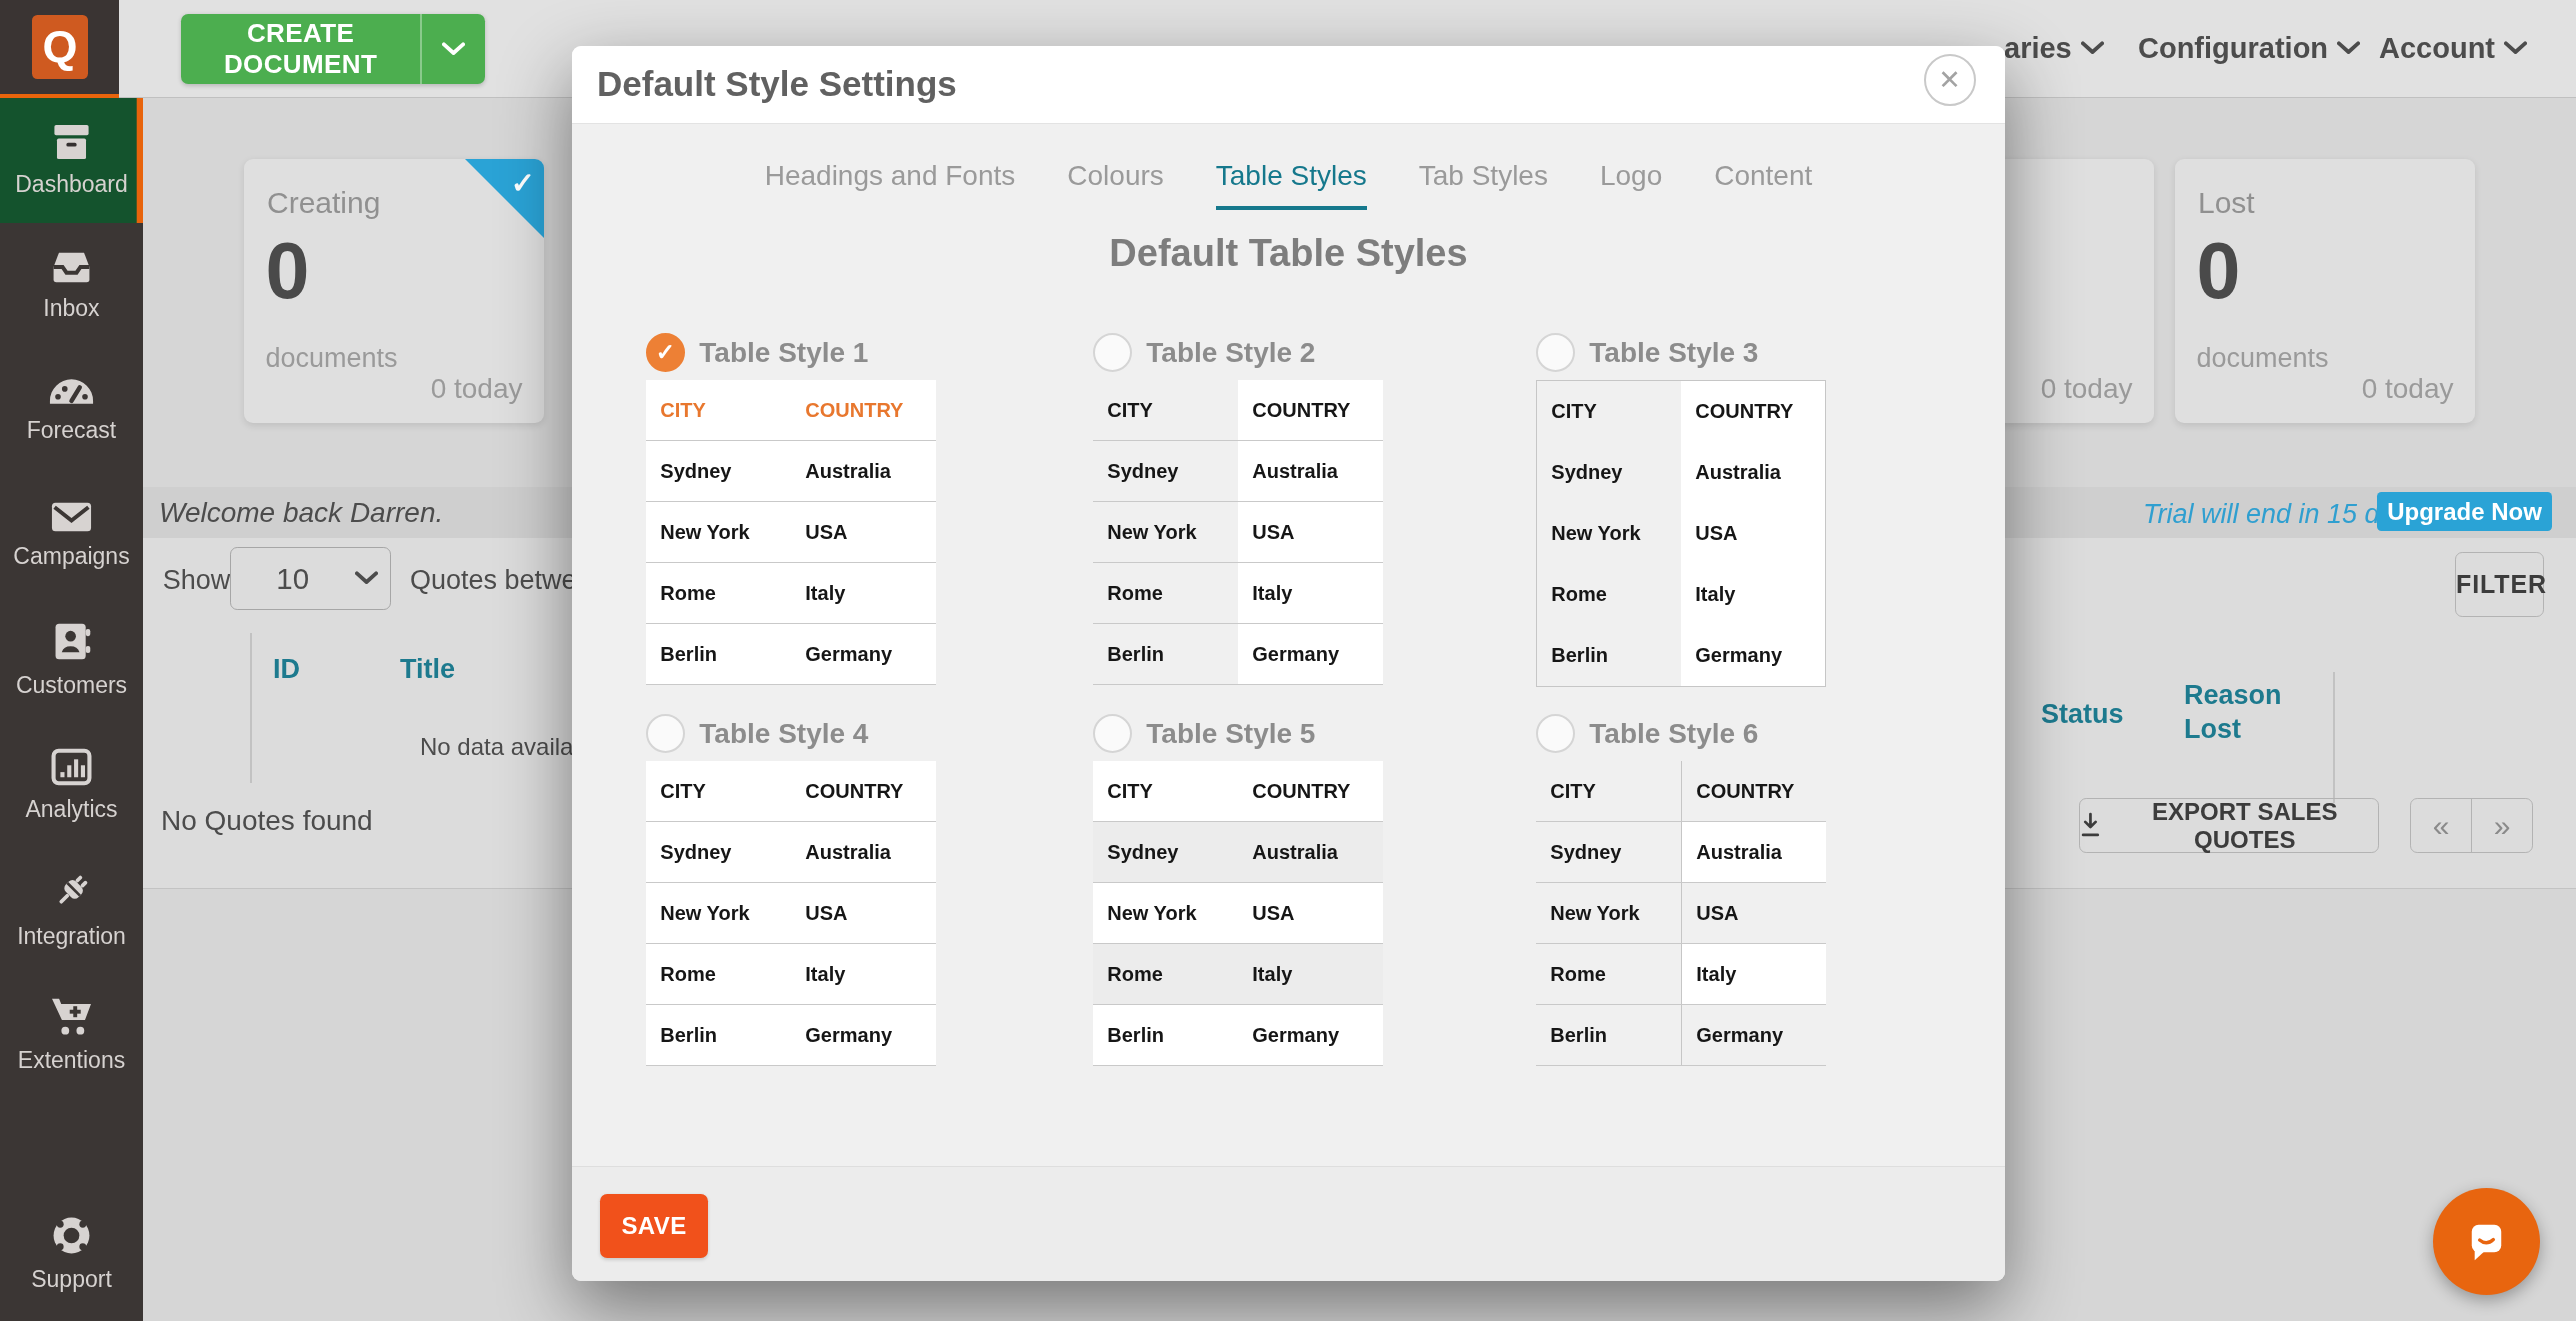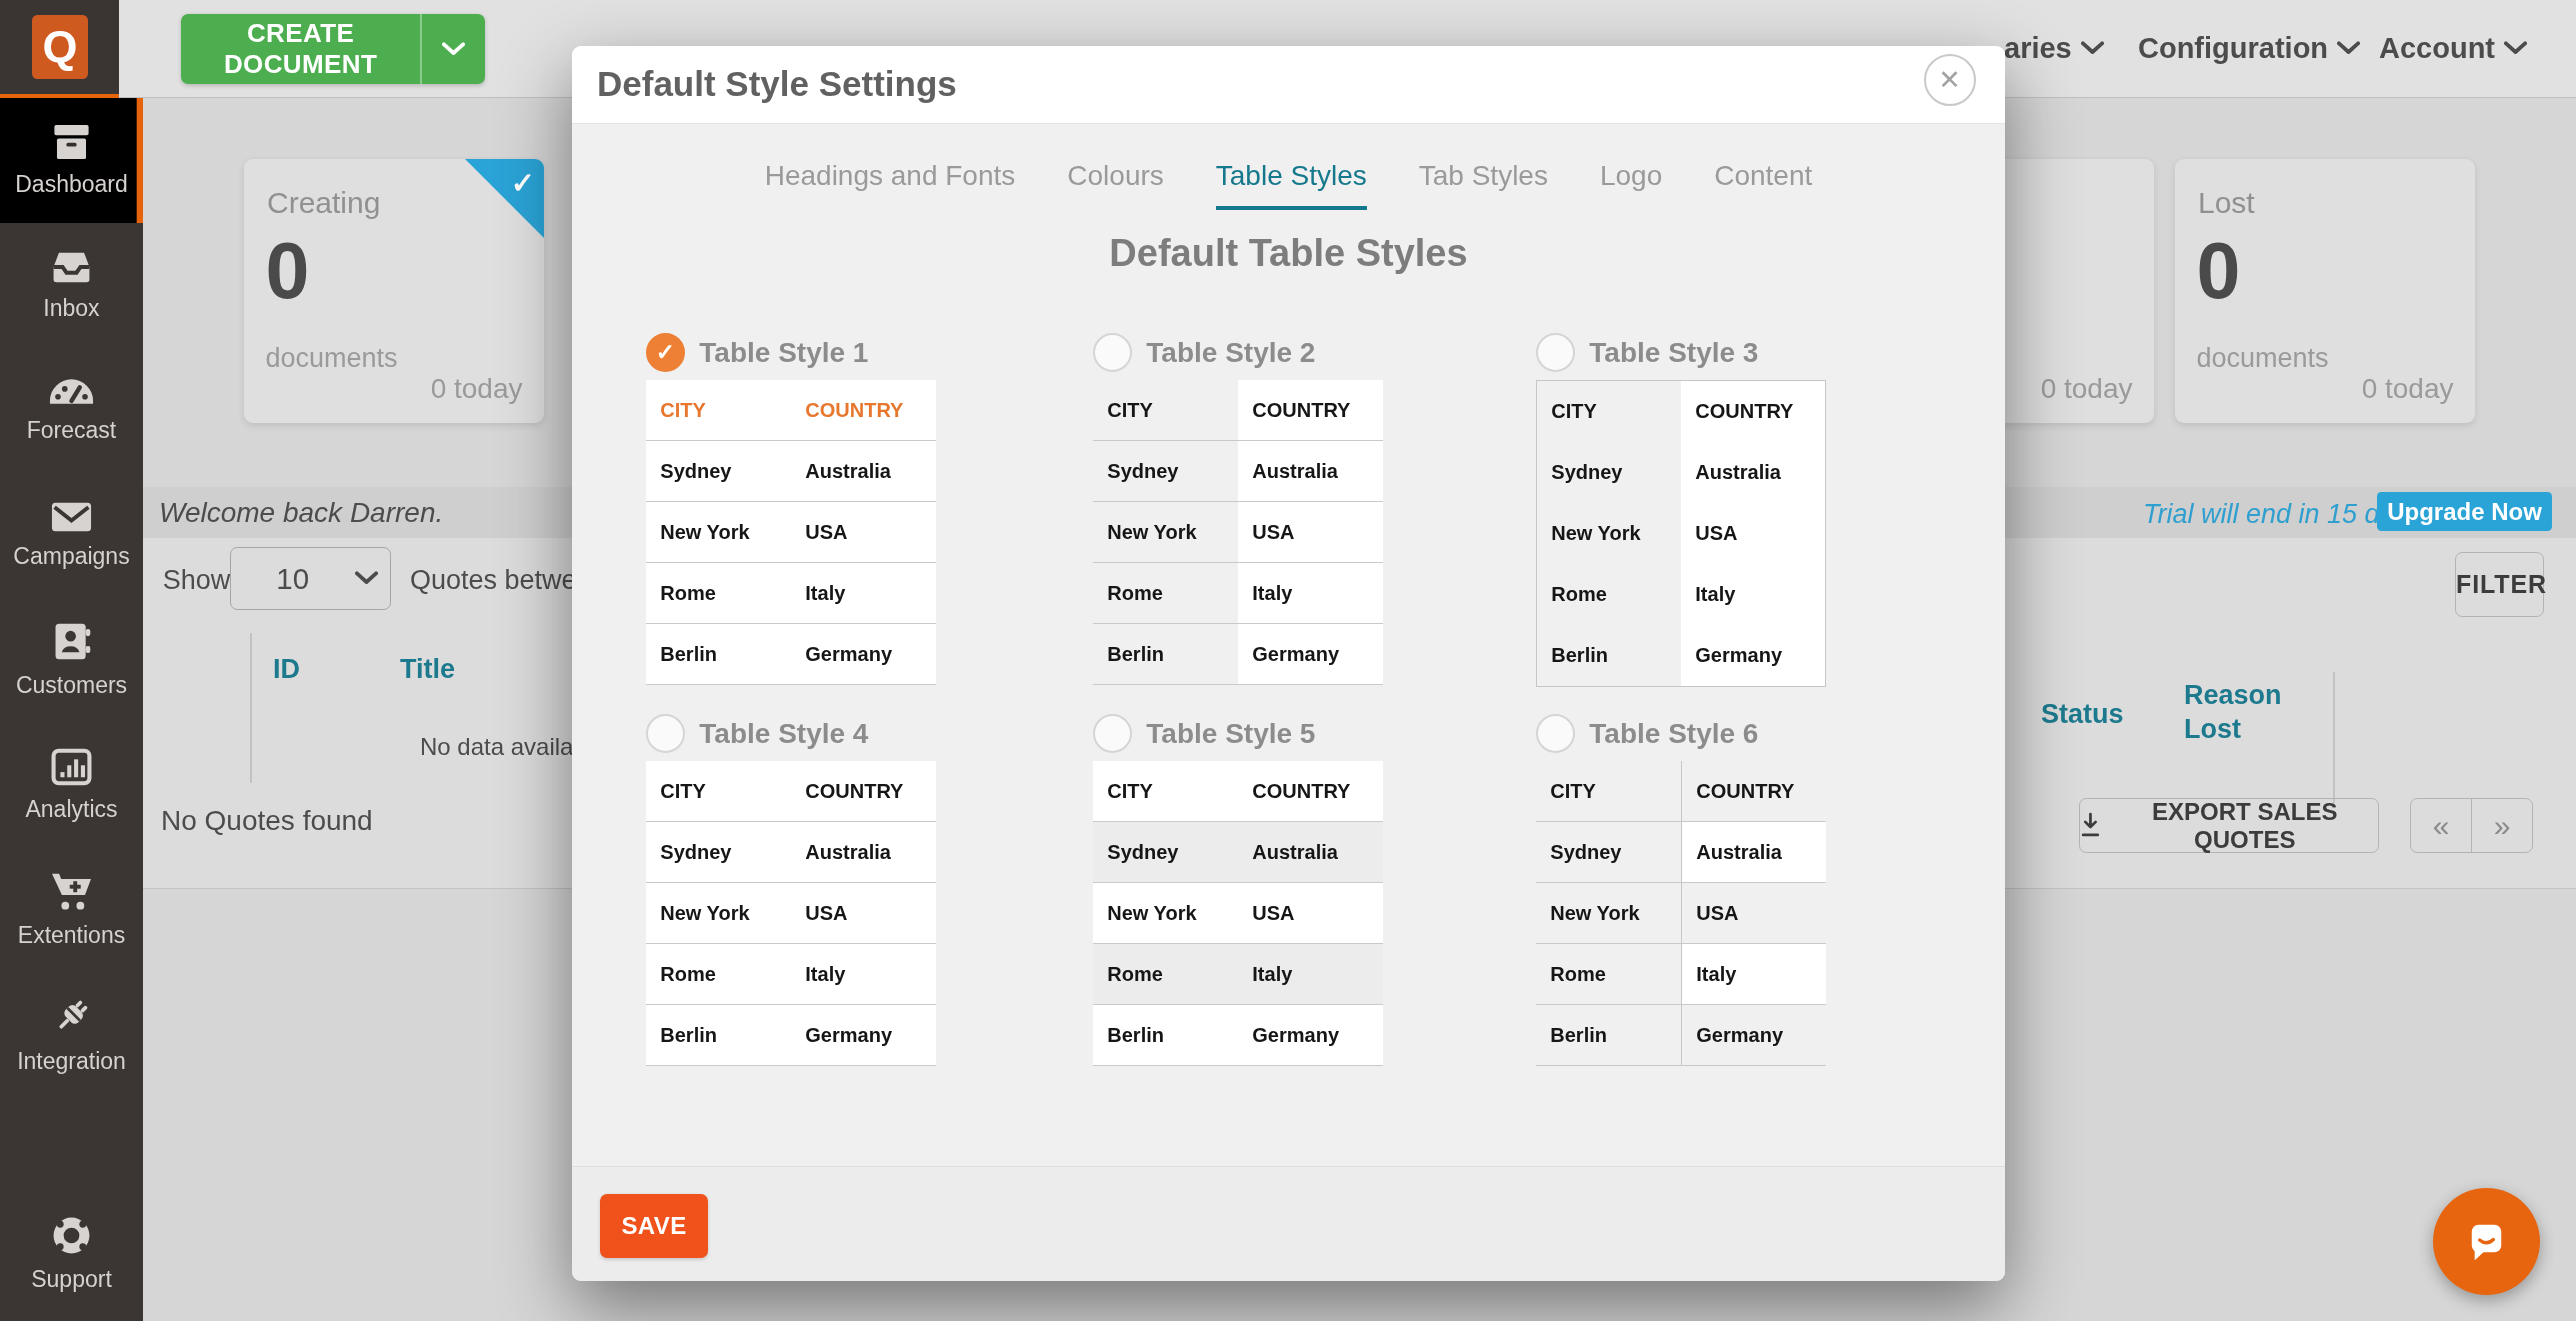--- a/index.html
+++ b/index.html
@@ -16,21 +16,21 @@
   .create-btn .lbl { flex:1; text-align:center; font-size:26px; font-weight:bold; letter-spacing:0.4px; }
   .create-btn .div { width:1.8px; height:100%; background:rgba(255,255,255,.35); }
   .create-btn .chev { width:63px; display:flex; align-items:center; justify-content:center; }
   .nav-item { position:absolute; top:32px; display:flex; align-items:center; gap:9px; font-size:29px; font-weight:bold; color:#4c4c4c; cursor:pointer; }
   .chev-svg { width:23px; height:14.3px; }
 
   
   .sidebar { position:absolute; left:0; top:98px; width:143px; height:1224px; background:#3b3634; z-index:9; display:flex; flex-direction:column; }
   .side-item { height:125px; display:flex; flex-direction:column; align-items:center; justify-content:center; gap:10.7px; cursor:pointer; }
   .side-item .slabel { font-size:23px; color:#d6d2d0; }
-  .side-item.active { background:#000000; box-shadow:inset -6.3px 0 0 #e8640c; }
+  .side-item.active { background:#14532d; box-shadow:inset -6.3px 0 0 #e8640c; }
   .side-item.support { margin-top:auto; margin-bottom:5.4px; }
   .sicon { display:block; }
 
   
   .card { position:absolute; top:159px; height:264px; background:#dfdfdf; border-radius:9px; box-shadow:0 2.7px 7.2px rgba(0,0,0,.10); }
   .card .ctitle { position:absolute; left:23px; top:27px; font-size:30px; color:#909090; }
   .card .ccount { position:absolute; left:21.5px; top:66px; font-size:79px; font-weight:bold; color:#4a4a4a; }
   .card .cunit { position:absolute; left:21.5px; top:184px; font-size:27px; color:#9a9a9a; }
   .card .ctoday { position:absolute; right:21.5px; bottom:18px; font-size:28px; color:#9a9a9a; }
   .ribbon { position:absolute; top:0; right:0; width:0; height:0; border-top:79px solid #2aa3d6; border-left:79px solid transparent; border-top-right-radius:9px; }
@@ -187,41 +187,41 @@
       <svg class="sicon" width="41" height="38" viewBox="0 0 24 22">
           <rect x="1.5" y="1.5" width="21" height="19" rx="3" fill="none" stroke="#d7d3d1" stroke-width="2.4"></rect>
           <rect x="5.5" y="14" width="2.4" height="3" fill="#d7d3d1"></rect>
           <rect x="9.5" y="10" width="2.4" height="7" fill="#d7d3d1"></rect>
           <rect x="13.5" y="6.5" width="2.4" height="10.5" fill="#d7d3d1"></rect>
           <rect x="17.5" y="10" width="2.4" height="7" fill="#d7d3d1"></rect>
         </svg>
       <span class="slabel">Analytics</span>
     </div>
     <div class="side-item">
-      <svg class="sicon" width="43" height="39" viewBox="0 0 24 22" fill="#d7d3d1">
-          <path d="M1 1 h4 l1.2 3 H23 l-3.4 9 H6.6 Z"></path>
-          <circle cx="8.5" cy="19" r="2.2"></circle>
-          <circle cx="17" cy="19" r="2.2"></circle>
-          <rect x="13" y="5.2" width="2.2" height="6.2" fill="#3b3634"></rect>
-          <rect x="11" y="7.2" width="6.2" height="2.2" fill="#3b3634"></rect>
-        </svg>
-      <span class="slabel">Extentions</span>
-    </div>
-    <div class="side-item">
       <svg class="sicon" width="41" height="41" viewBox="0 0 24 24" fill="#d7d3d1">
           <g transform="rotate(45 12 12)">
             <rect x="8.8" y="1.5" width="2.2" height="4.5" rx="1"></rect>
             <rect x="13" y="1.5" width="2.2" height="4.5" rx="1"></rect>
             <rect x="6.8" y="6" width="10.4" height="8.5" rx="3"></rect>
             <rect x="10.9" y="14.5" width="2.2" height="7" rx="1"></rect>
             <rect x="6.8" y="9.4" width="10.4" height="1.6" fill="#3b3634"></rect>
           </g>
         </svg>
       <span class="slabel">Integration</span>
     </div>
+    <div class="side-item">
+      <svg class="sicon" width="43" height="39" viewBox="0 0 24 22" fill="#d7d3d1">
+          <path d="M1 1 h4 l1.2 3 H23 l-3.4 9 H6.6 Z"></path>
+          <circle cx="8.5" cy="19" r="2.2"></circle>
+          <circle cx="17" cy="19" r="2.2"></circle>
+          <rect x="13" y="5.2" width="2.2" height="6.2" fill="#3b3634"></rect>
+          <rect x="11" y="7.2" width="6.2" height="2.2" fill="#3b3634"></rect>
+        </svg>
+      <span class="slabel">Extentions</span>
+    </div>
     <div class="side-item support">
       <svg class="sicon" width="41" height="41" viewBox="0 0 24 24">
           <circle cx="12" cy="12" r="10.5" fill="#d7d3d1"></circle>
           <circle cx="12" cy="12" r="4.6" fill="#3b3634"></circle>
           <circle cx="5.4" cy="5.4" r="2" fill="#3b3634"></circle>
           <circle cx="18.6" cy="5.4" r="2" fill="#3b3634"></circle>
           <circle cx="5.4" cy="18.6" r="2" fill="#3b3634"></circle>
           <circle cx="18.6" cy="18.6" r="2" fill="#3b3634"></circle>
         </svg>
       <span class="slabel">Support</span>

